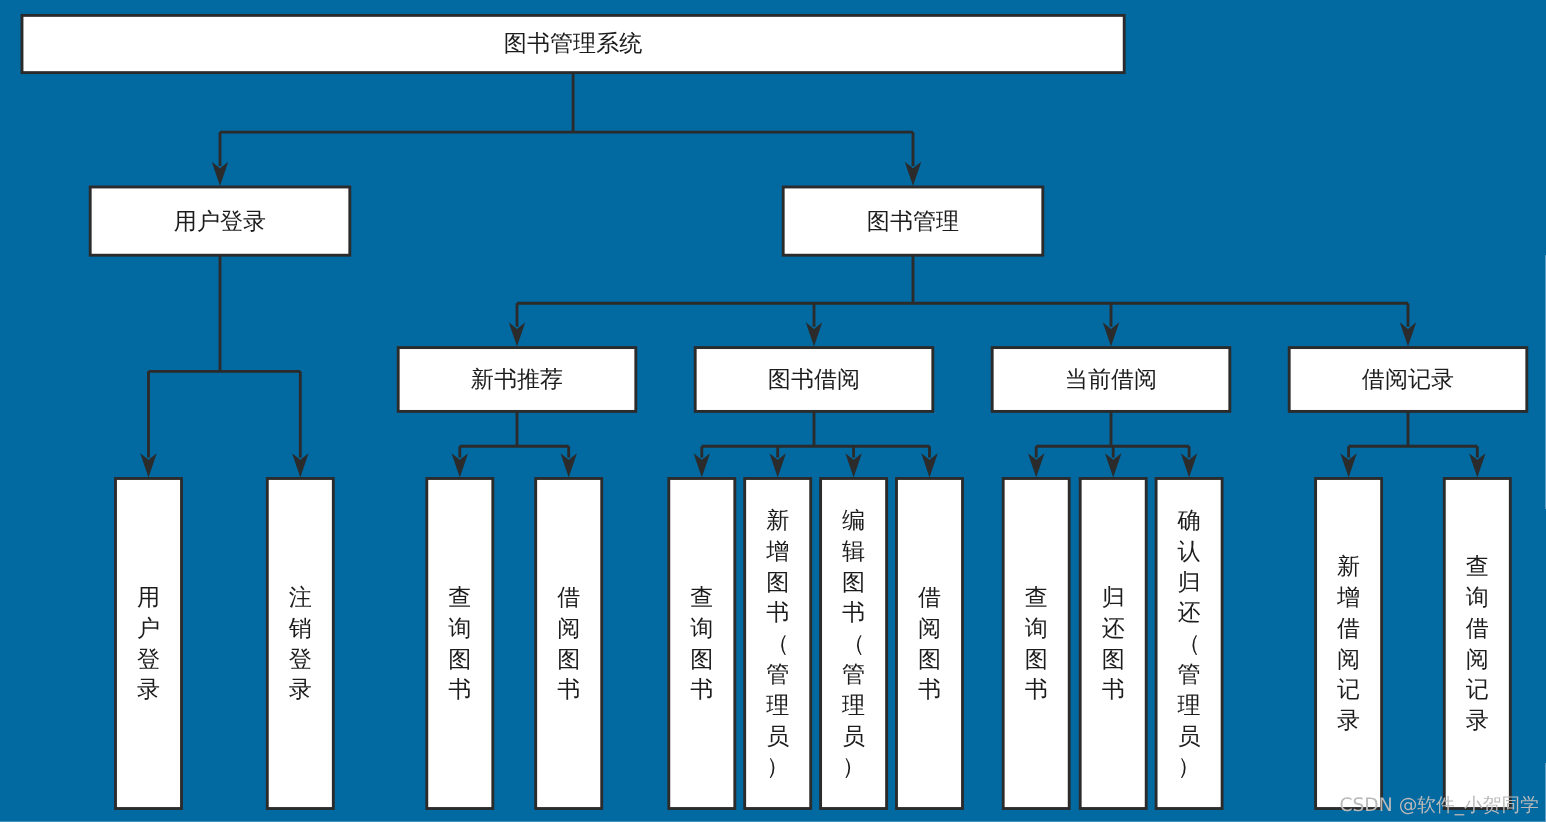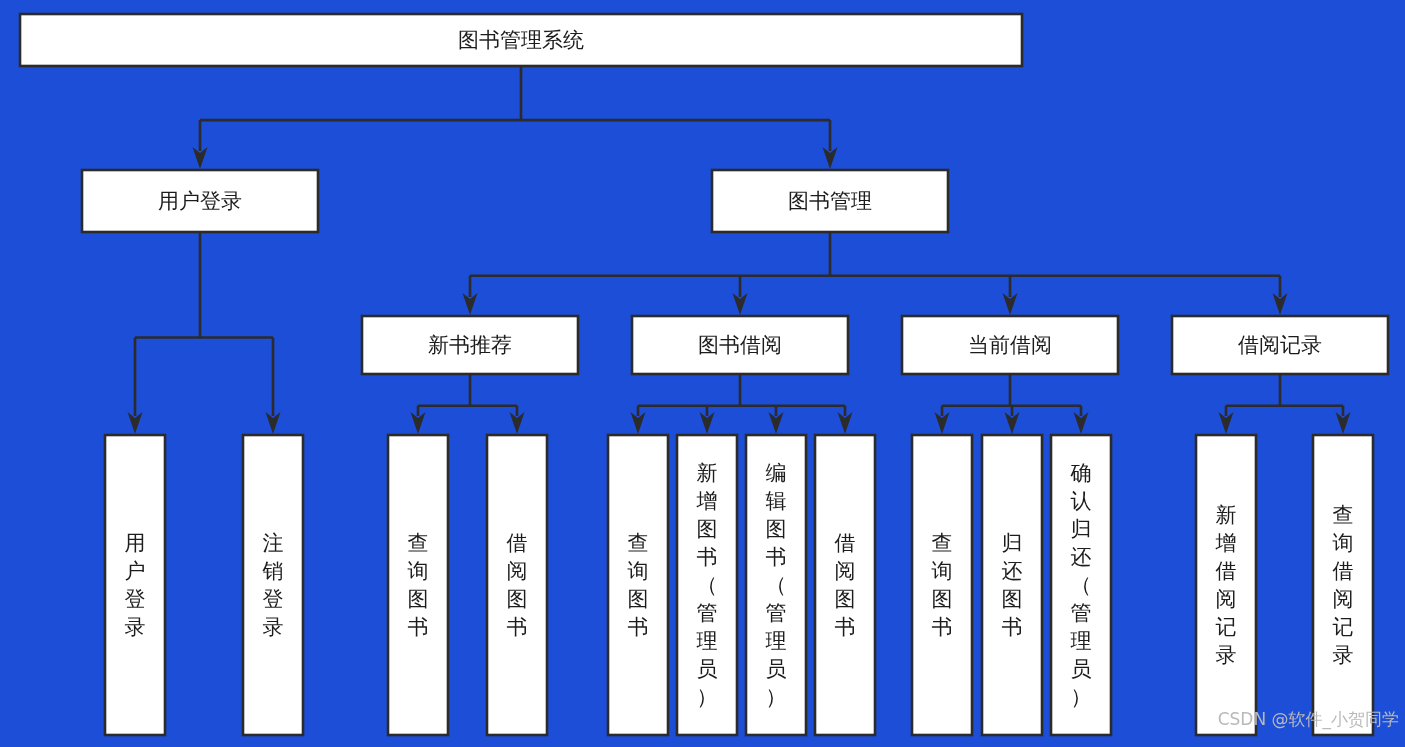--- a/index.html
+++ b/index.html
@@ -10,21 +10,21 @@
   body {
     width: 1405px;
     height: 747px;
     font-family: "DejaVu Sans", "Liberation Sans", sans-serif;
     overflow: hidden;
   }
   #diagram-root {
     position: relative;
     width: 1405px;
     height: 747px;
-    background: #1d4ed8;
+    background: #0369a1;
   }
   svg.flow {
     position: absolute;
     left: 0;
     top: 0;
     width: 1405px;
     height: 747px;
   }
   .node-box {
     fill: #ffffff;
@@ -45,21 +45,21 @@
     stroke-width: 2.6;
     fill: none;
   }
   .arrow-head {
     fill: #2b2b2b;
     stroke: none;
   }
   .watermark {
     position: absolute;
     right: 6px;
-    bottom: 16px;
+    bottom: 4px;
     font-size: 17px;
     color: #b9b9b9;
     font-family: "DejaVu Sans", "Liberation Sans", sans-serif;
     white-space: nowrap;
     user-select: none;
   }
 </style>
 </head>
 <body>
 

